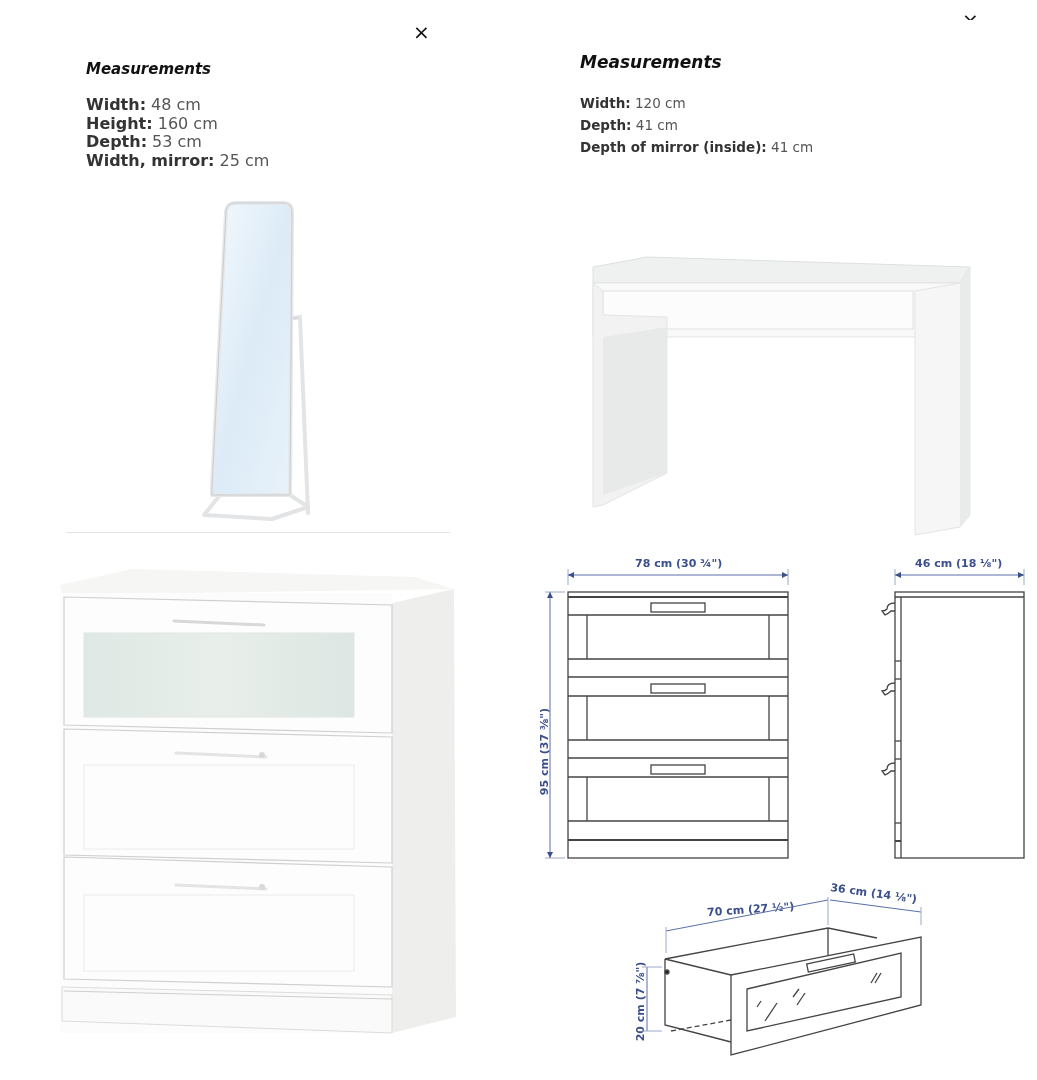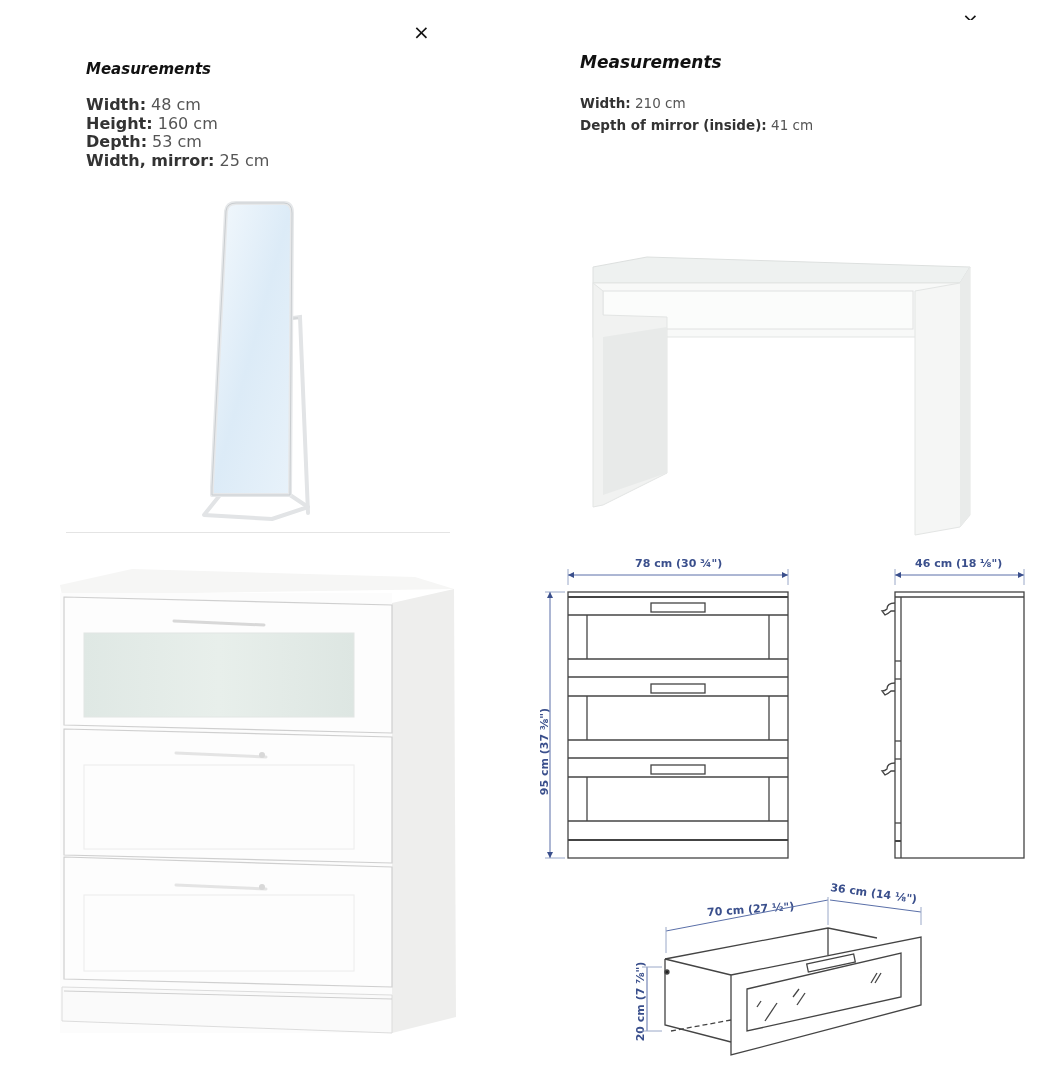--- a/index.html
+++ b/index.html
@@ -61,21 +61,22 @@
     <path d="M22 292 L36 16 Q37 8 46 8 L94 8 Q102 8 102 18 L100 300 L22 300 Z" fill="url(#mirrorGlass)" stroke="#e6e8ea" stroke-width="4" stroke-linejoin="round"></path>
     <path d="M22 292 L36 16 Q37 8 46 8 L94 8 Q102 8 102 18 L100 300 L22 300 Z" fill="none" stroke="#c9cdd0" stroke-width="1"></path>
   </svg>
   <div class="divider"></div>
 </section>
 
 <section class="panel" id="p-table">
   <span class="close-btn" style="left:402px; top:10px; height:10px; overflow:hidden;">×</span>
   <h2 class="meas-title">Measurements</h2>
   <ul class="meas-list">
-    <li><span class="lbl">Width:</span><span> 210 cm</span></li>
+    <li><span class="lbl">Width:</span><span> 120 cm</span></li>
+    <li><span class="lbl">Depth:</span><span> 41 cm</span></li>
     <li><span class="lbl">Depth of mirror (inside):</span><span> 41 cm</span></li>
   </ul>
   <svg style="position:absolute; left:25px; top:255px;" width="395" height="285" viewBox="0 0 395 285">
 
     <polygon points="8,12 62,2 385,12 375,28 8,28" fill="#eef1f0" stroke="#dde0df" stroke-width="1"></polygon>
 
     <rect x="8" y="28" width="367" height="54" fill="#f8f9f8" stroke="#e3e5e4" stroke-width="1"></rect>
     <rect x="18" y="36" width="310" height="38" fill="#fbfcfb" stroke="#e0e2e1" stroke-width="1"></rect>
 
     <polygon points="8,28 18,36 18,60 82,62 82,218 18,250 8,252" fill="#f1f2f1" stroke="#e3e5e4"></polygon>

